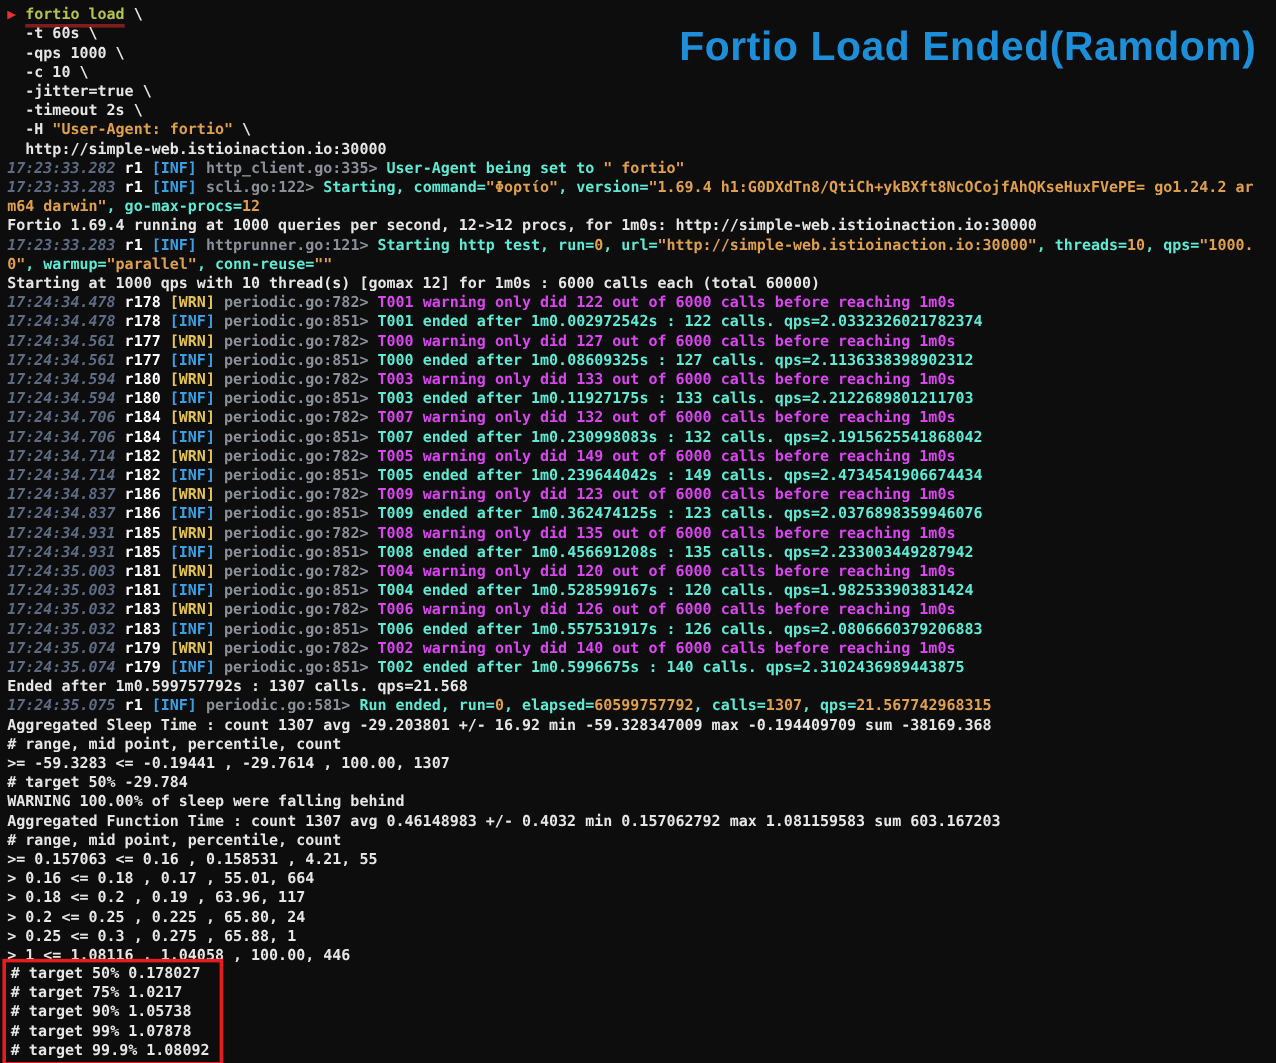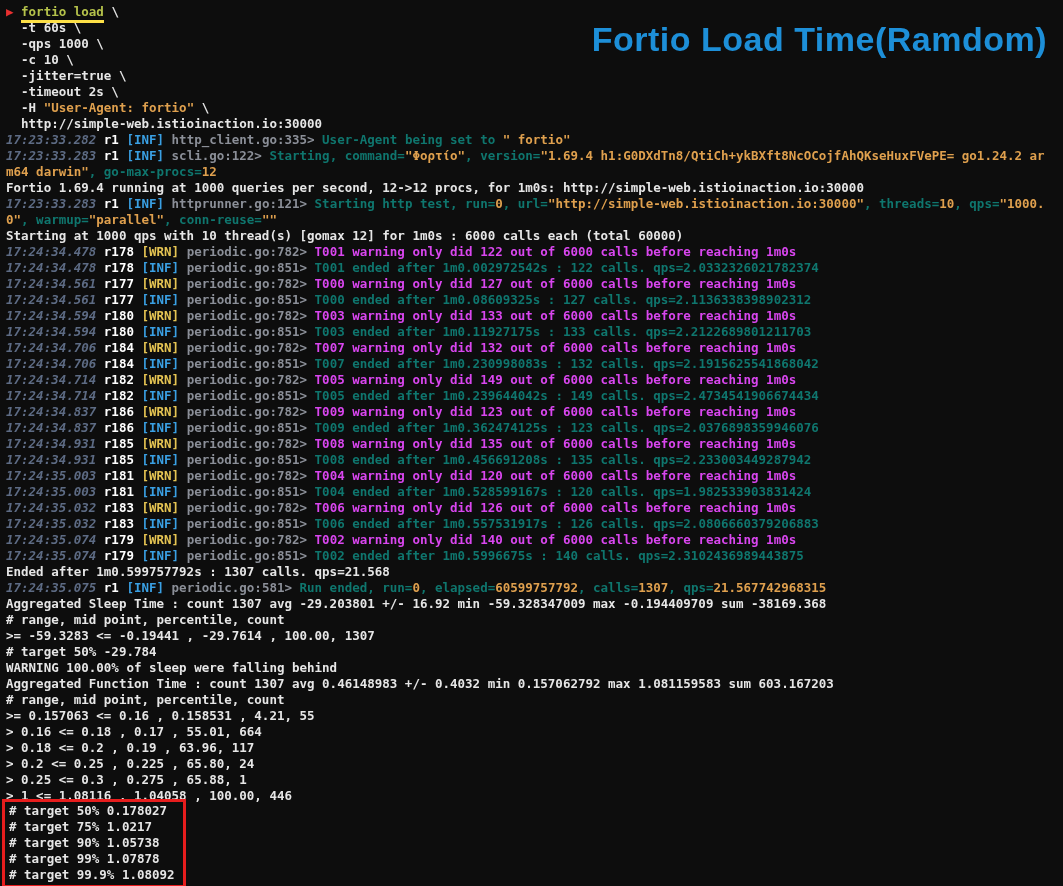--- a/index.html
+++ b/index.html
@@ -14,35 +14,35 @@
     font-size:12.5px; line-height:16px; font-weight:bold;
     white-space:pre; color:#e6e6e6;
   }
   .line { height:16px; }
   .w   { color:#e6e6e6; }
   .ts  { color:#5d6b84;font-style:italic; }
   .r   { color:#ffffff;text-align:right; }
   .inf { color:#3aa0e4; }
   .wrn { color:#e5c453;margin-top:32px; }
   .src { color:#8b8f98;margin-top:20px; }
-  .g   { color:#0f766e; }
+  .g   { color:#5eead4; }
   .y   { color:#d946ef; }
   .o   { color:#dfa04e; }
   .p   { color:#e83030; }
-  .cmd { color:#b5c24b; border-bottom:3px solid #fde047; padding-bottom:1px; }
+  .cmd { color:#b5c24b; border-bottom:3px solid #7f1d1d; padding-bottom:1px; }
   .red-box {
     display:inline-block; vertical-align:top;
     border:3px solid #e71d1d;
     margin:-5px 0 0 -4px; padding:1px 8px 2px 4px;
   }
   .title {
     position:absolute; top:20px; right:16px;
     font-family:"Liberation Sans", sans-serif;
     font-size:34px; font-weight:bold; letter-spacing:0.5px;
     color:#1d8fd8; white-space:nowrap;
   }
 </style>
 </head>
 <body>
 
 <div class="terminal" id="terminal"><div class="line"><span class="p">▶ </span><span class="cmd">fortio load</span><span class="w"> \</span></div><div class="line"><span class="w">  -t 60s \</span></div><div class="line"><span class="w">  -qps 1000 \</span></div><div class="line"><span class="w">  -c 10 \</span></div><div class="line"><span class="w">  -jitter=true \</span></div><div class="line"><span class="w">  -timeout 2s \</span></div><div class="line"><span class="w">  -H </span><span class="o">"User-Agent: fortio"</span><span class="w"> \</span></div><div class="line"><span class="w">  http://simple-web.istioinaction.io:30000</span></div><div class="line"><span class="ts">17:23:33.282 </span><span class="r">r1 </span><span class="inf">[INF] </span><span class="src">http_client.go:335&gt; </span><span class="g">User-Agent being set to </span><span class="o">" fortio"</span></div><div class="line"><span class="ts">17:23:33.283 </span><span class="r">r1 </span><span class="inf">[INF] </span><span class="src">scli.go:122&gt; </span><span class="g">Starting, command=</span><span class="o">"Φορτίο"</span><span class="g">, version=</span><span class="o">"1.69.4 h1:G0DXdTn8/QtiCh+ykBXft8NcOCojfAhQKseHuxFVePE= go1.24.2 ar</span></div><div class="line"><span class="o">m64 darwin"</span><span class="g">, go-max-procs=</span><span class="o">12</span></div><div class="line"><span class="w">Fortio 1.69.4 running at 1000 queries per second, 12-&gt;12 procs, for 1m0s: http://simple-web.istioinaction.io:30000</span></div><div class="line"><span class="ts">17:23:33.283 </span><span class="r">r1 </span><span class="inf">[INF] </span><span class="src">httprunner.go:121&gt; </span><span class="g">Starting http test, run=</span><span class="o">0</span><span class="g">, url=</span><span class="o">"http://simple-web.istioinaction.io:30000"</span><span class="g">, threads=</span><span class="o">10</span><span class="g">, qps=</span><span class="o">"1000.</span></div><div class="line"><span class="o">0"</span><span class="g">, warmup=</span><span class="o">"parallel"</span><span class="g">, conn-reuse=</span><span class="o">""</span></div><div class="line"><span class="w">Starting at 1000 qps with 10 thread(s) [gomax 12] for 1m0s : 6000 calls each (total 60000)</span></div><div class="line"><span class="ts">17:24:34.478 </span><span class="r">r178 </span><span class="wrn">[WRN] </span><span class="src">periodic.go:782&gt; </span><span class="y">T001 warning only did 122 out of 6000 calls before reaching 1m0s</span></div><div class="line"><span class="ts">17:24:34.478 </span><span class="r">r178 </span><span class="inf">[INF] </span><span class="src">periodic.go:851&gt; </span><span class="g">T001 ended after 1m0.002972542s : 122 calls. qps=2.0332326021782374</span></div><div class="line"><span class="ts">17:24:34.561 </span><span class="r">r177 </span><span class="wrn">[WRN] </span><span class="src">periodic.go:782&gt; </span><span class="y">T000 warning only did 127 out of 6000 calls before reaching 1m0s</span></div><div class="line"><span class="ts">17:24:34.561 </span><span class="r">r177 </span><span class="inf">[INF] </span><span class="src">periodic.go:851&gt; </span><span class="g">T000 ended after 1m0.08609325s : 127 calls. qps=2.1136338398902312</span></div><div class="line"><span class="ts">17:24:34.594 </span><span class="r">r180 </span><span class="wrn">[WRN] </span><span class="src">periodic.go:782&gt; </span><span class="y">T003 warning only did 133 out of 6000 calls before reaching 1m0s</span></div><div class="line"><span class="ts">17:24:34.594 </span><span class="r">r180 </span><span class="inf">[INF] </span><span class="src">periodic.go:851&gt; </span><span class="g">T003 ended after 1m0.11927175s : 133 calls. qps=2.2122689801211703</span></div><div class="line"><span class="ts">17:24:34.706 </span><span class="r">r184 </span><span class="wrn">[WRN] </span><span class="src">periodic.go:782&gt; </span><span class="y">T007 warning only did 132 out of 6000 calls before reaching 1m0s</span></div><div class="line"><span class="ts">17:24:34.706 </span><span class="r">r184 </span><span class="inf">[INF] </span><span class="src">periodic.go:851&gt; </span><span class="g">T007 ended after 1m0.230998083s : 132 calls. qps=2.1915625541868042</span></div><div class="line"><span class="ts">17:24:34.714 </span><span class="r">r182 </span><span class="wrn">[WRN] </span><span class="src">periodic.go:782&gt; </span><span class="y">T005 warning only did 149 out of 6000 calls before reaching 1m0s</span></div><div class="line"><span class="ts">17:24:34.714 </span><span class="r">r182 </span><span class="inf">[INF] </span><span class="src">periodic.go:851&gt; </span><span class="g">T005 ended after 1m0.239644042s : 149 calls. qps=2.4734541906674434</span></div><div class="line"><span class="ts">17:24:34.837 </span><span class="r">r186 </span><span class="wrn">[WRN] </span><span class="src">periodic.go:782&gt; </span><span class="y">T009 warning only did 123 out of 6000 calls before reaching 1m0s</span></div><div class="line"><span class="ts">17:24:34.837 </span><span class="r">r186 </span><span class="inf">[INF] </span><span class="src">periodic.go:851&gt; </span><span class="g">T009 ended after 1m0.362474125s : 123 calls. qps=2.0376898359946076</span></div><div class="line"><span class="ts">17:24:34.931 </span><span class="r">r185 </span><span class="wrn">[WRN] </span><span class="src">periodic.go:782&gt; </span><span class="y">T008 warning only did 135 out of 6000 calls before reaching 1m0s</span></div><div class="line"><span class="ts">17:24:34.931 </span><span class="r">r185 </span><span class="inf">[INF] </span><span class="src">periodic.go:851&gt; </span><span class="g">T008 ended after 1m0.456691208s : 135 calls. qps=2.233003449287942</span></div><div class="line"><span class="ts">17:24:35.003 </span><span class="r">r181 </span><span class="wrn">[WRN] </span><span class="src">periodic.go:782&gt; </span><span class="y">T004 warning only did 120 out of 6000 calls before reaching 1m0s</span></div><div class="line"><span class="ts">17:24:35.003 </span><span class="r">r181 </span><span class="inf">[INF] </span><span class="src">periodic.go:851&gt; </span><span class="g">T004 ended after 1m0.528599167s : 120 calls. qps=1.982533903831424</span></div><div class="line"><span class="ts">17:24:35.032 </span><span class="r">r183 </span><span class="wrn">[WRN] </span><span class="src">periodic.go:782&gt; </span><span class="y">T006 warning only did 126 out of 6000 calls before reaching 1m0s</span></div><div class="line"><span class="ts">17:24:35.032 </span><span class="r">r183 </span><span class="inf">[INF] </span><span class="src">periodic.go:851&gt; </span><span class="g">T006 ended after 1m0.557531917s : 126 calls. qps=2.0806660379206883</span></div><div class="line"><span class="ts">17:24:35.074 </span><span class="r">r179 </span><span class="wrn">[WRN] </span><span class="src">periodic.go:782&gt; </span><span class="y">T002 warning only did 140 out of 6000 calls before reaching 1m0s</span></div><div class="line"><span class="ts">17:24:35.074 </span><span class="r">r179 </span><span class="inf">[INF] </span><span class="src">periodic.go:851&gt; </span><span class="g">T002 ended after 1m0.5996675s : 140 calls. qps=2.3102436989443875</span></div><div class="line"><span class="w">Ended after 1m0.599757792s : 1307 calls. qps=21.568</span></div><div class="line"><span class="ts">17:24:35.075 </span><span class="r">r1 </span><span class="inf">[INF] </span><span class="src">periodic.go:581&gt; </span><span class="g">Run ended, run=</span><span class="o">0</span><span class="g">, elapsed=</span><span class="o">60599757792</span><span class="g">, calls=</span><span class="o">1307</span><span class="g">, qps=</span><span class="o">21.567742968315</span></div><div class="line"><span class="w">Aggregated Sleep Time : count 1307 avg -29.203801 +/- 16.92 min -59.328347009 max -0.194409709 sum -38169.368</span></div><div class="line"><span class="w"># range, mid point, percentile, count</span></div><div class="line"><span class="w">&gt;= -59.3283 &lt;= -0.19441 , -29.7614 , 100.00, 1307</span></div><div class="line"><span class="w"># target 50% -29.784</span></div><div class="line"><span class="w">WARNING 100.00% of sleep were falling behind</span></div><div class="line"><span class="w">Aggregated Function Time : count 1307 avg 0.46148983 +/- 0.4032 min 0.157062792 max 1.081159583 sum 603.167203</span></div><div class="line"><span class="w"># range, mid point, percentile, count</span></div><div class="line"><span class="w">&gt;= 0.157063 &lt;= 0.16 , 0.158531 , 4.21, 55</span></div><div class="line"><span class="w">&gt; 0.16 &lt;= 0.18 , 0.17 , 55.01, 664</span></div><div class="line"><span class="w">&gt; 0.18 &lt;= 0.2 , 0.19 , 63.96, 117</span></div><div class="line"><span class="w">&gt; 0.2 &lt;= 0.25 , 0.225 , 65.80, 24</span></div><div class="line"><span class="w">&gt; 0.25 &lt;= 0.3 , 0.275 , 65.88, 1</span></div><div class="line"><span class="w">&gt; 1 &lt;= 1.08116 , 1.04058 , 100.00, 446</span></div><div class="red-box"><div class="line"><span class="w"># target 50% 0.178027</span></div><div class="line"><span class="w"># target 75% 1.0217</span></div><div class="line"><span class="w"># target 90% 1.05738</span></div><div class="line"><span class="w"># target 99% 1.07878</span></div><div class="line"><span class="w"># target 99.9% 1.08092</span></div></div></div>
 
-<div class="title">Fortio Load Time(Ramdom)</div>
+<div class="title">Fortio Load Ended(Ramdom)</div>
 
 </body></html>

